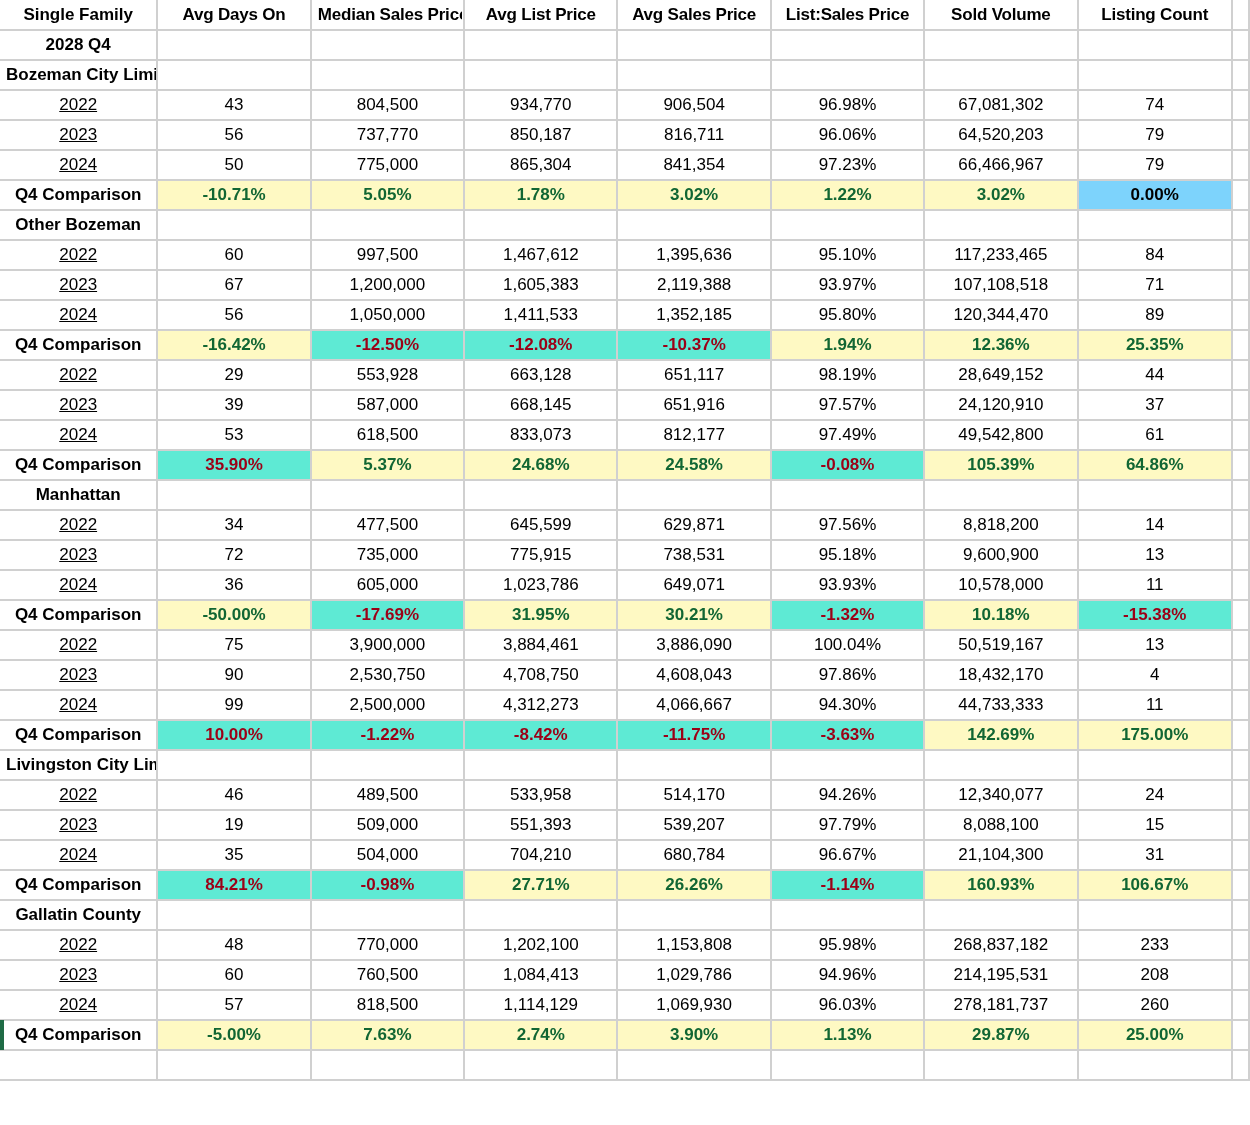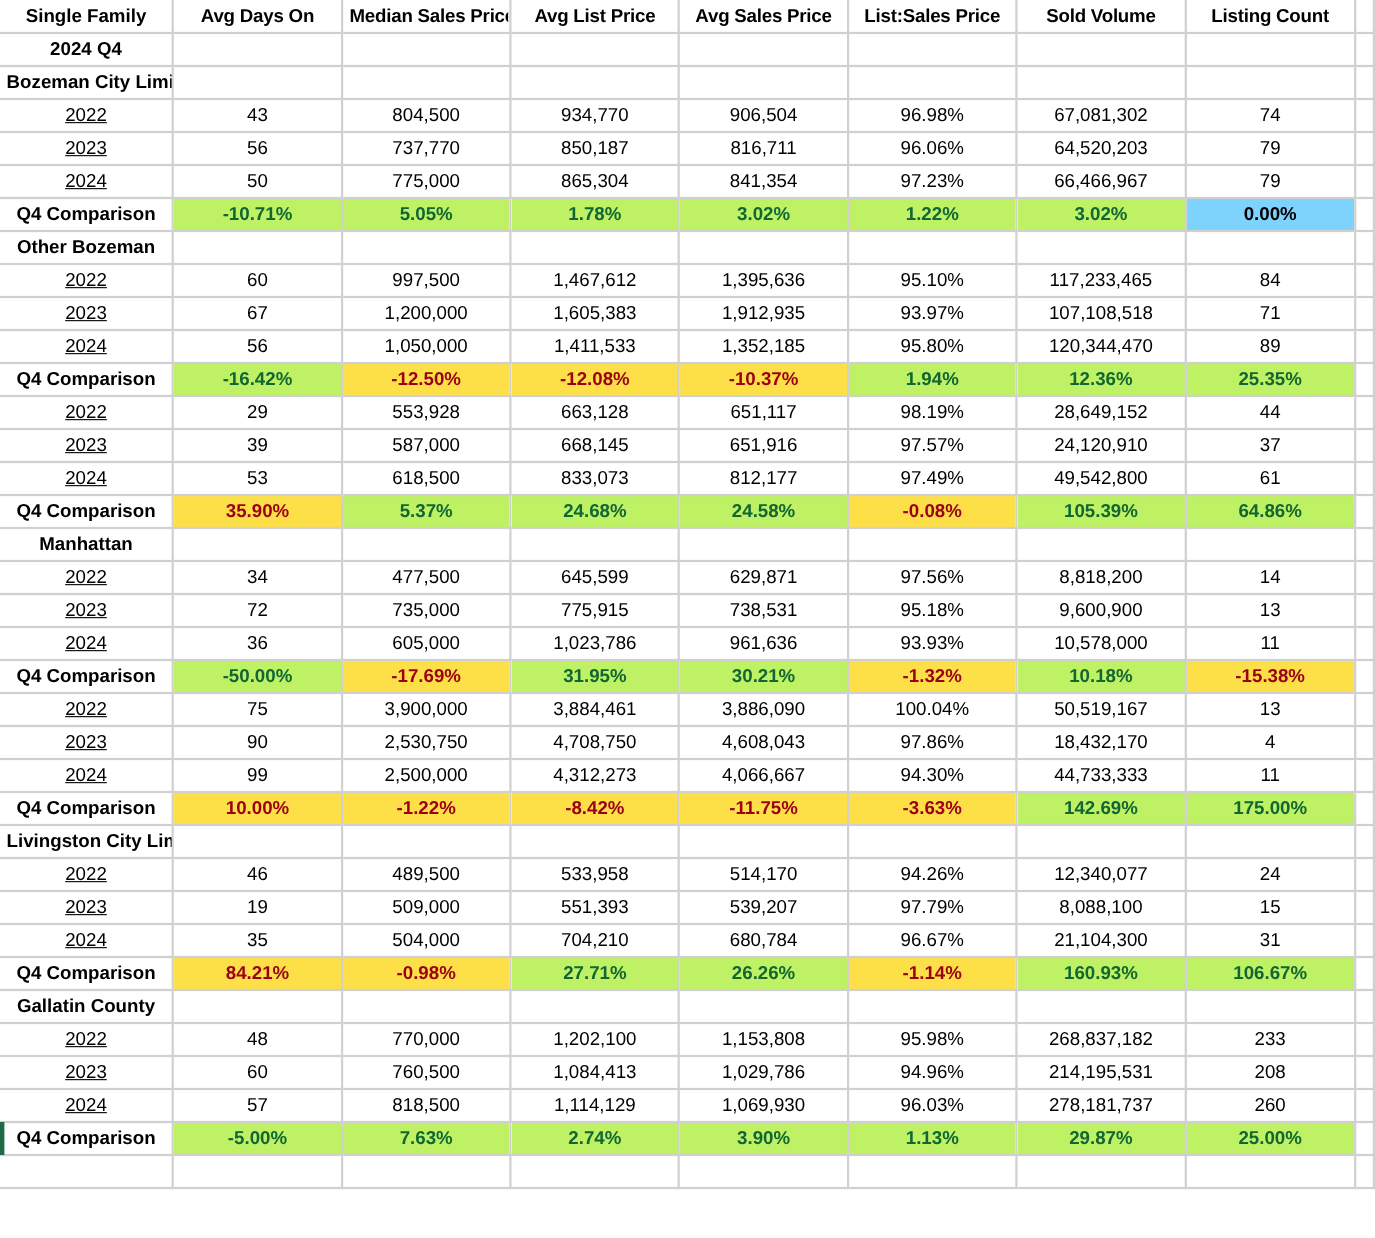--- a/index.html
+++ b/index.html
@@ -100,25 +100,25 @@
 
   
   .cmp {
     font-weight: bold;
     font-size: 17px;
     text-align: center;
     border-bottom: 2px solid #d0d0d0;
     border-right: 2px solid #d0d0d0;
   }
   .cmp.pos {
-    background: #bef264;
+    background: #fef9c3;
     color: #116633;
   }
   .cmp.neg {
-    background: #fde047;
+    background: #5eead4;
     color: #9c0016;
   }
   .cmp.neutral {
     background: #7dd3fc;
     color: #000000;
   }
 
   .blank { background: #ffffff; }
 
   
@@ -151,21 +151,21 @@
           <td class="hdr">Avg Days On</td>
           <td class="hdr">Median Sales Price</td>
           <td class="hdr">Avg List Price</td>
           <td class="hdr">Avg Sales Price</td>
           <td class="hdr">List:Sales Price</td>
           <td class="hdr">Sold Volume</td>
           <td class="hdr">Listing Count</td>
           <td class="blank"></td>
         </tr>
         <tr class="r-sub">
-          <td class="sub-center">2024 Q4</td>
+          <td class="sub-center">2028 Q4</td>
           <td class="blank"></td>
           <td class="blank"></td>
           <td class="blank"></td>
           <td class="blank"></td>
           <td class="blank"></td>
           <td class="blank"></td>
           <td class="blank"></td>
           <td class="blank"></td>
         </tr>
         <tr class="r-section">
@@ -243,21 +243,21 @@
           <td class="databox">95.10%</td>
           <td class="databox">117,233,465</td>
           <td class="databox">84</td>
           <td class="blank"></td>
         </tr>
         <tr class="r-year">
           <td class="year-label">2023</td>
           <td class="databox">67</td>
           <td class="databox">1,200,000</td>
           <td class="databox">1,605,383</td>
-          <td class="databox">1,912,935</td>
+          <td class="databox">2,119,388</td>
           <td class="databox">93.97%</td>
           <td class="databox">107,108,518</td>
           <td class="databox">71</td>
           <td class="blank"></td>
         </tr>
         <tr class="r-year">
           <td class="year-label">2024</td>
           <td class="databox">56</td>
           <td class="databox">1,050,000</td>
           <td class="databox">1,411,533</td>
@@ -353,21 +353,21 @@
           <td class="databox">95.18%</td>
           <td class="databox">9,600,900</td>
           <td class="databox">13</td>
           <td class="blank"></td>
         </tr>
         <tr class="r-year">
           <td class="year-label">2024</td>
           <td class="databox">36</td>
           <td class="databox">605,000</td>
           <td class="databox">1,023,786</td>
-          <td class="databox">961,636</td>
+          <td class="databox">649,071</td>
           <td class="databox">93.93%</td>
           <td class="databox">10,578,000</td>
           <td class="databox">11</td>
           <td class="blank"></td>
         </tr>
         <tr class="r-compare">
           <td class="cmp-label">Q4 Comparison</td>
           <td class="cmp pos">-50.00%</td>
           <td class="cmp neg">-17.69%</td>
           <td class="cmp pos">31.95%</td>

